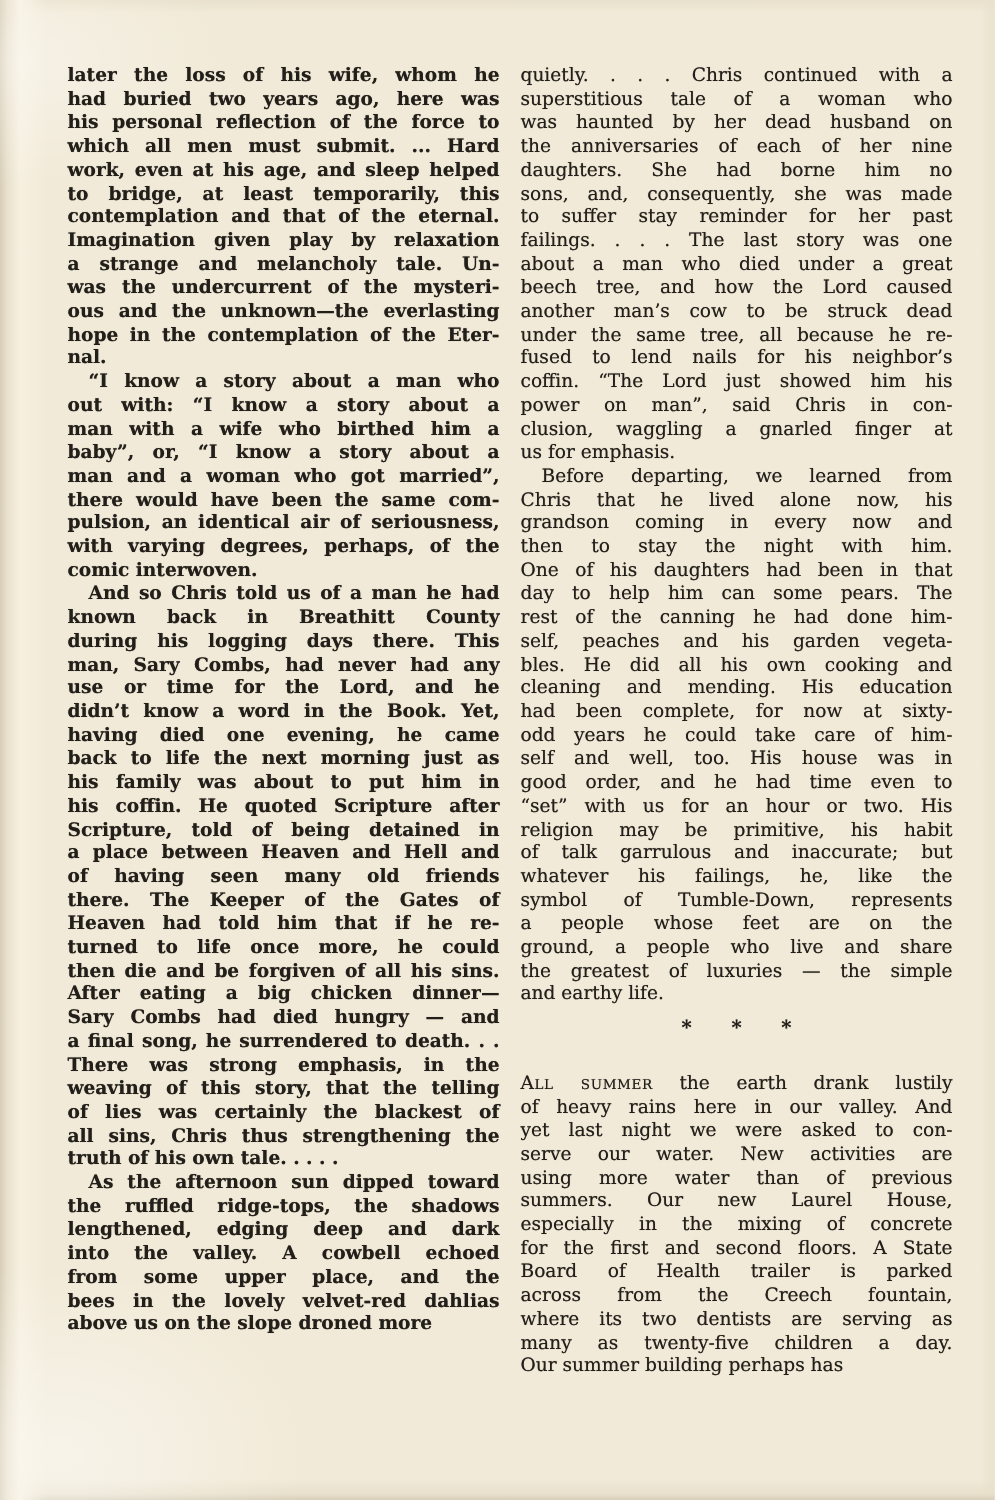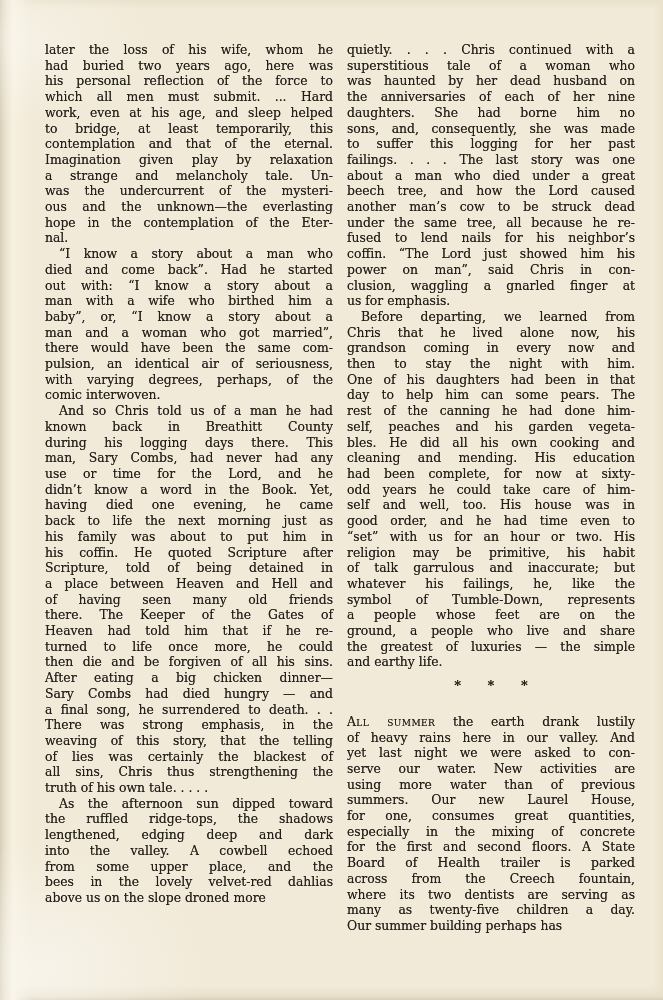--- a/index.html
+++ b/index.html
@@ -24,21 +24,21 @@
   .col {
     position: absolute;
     top: 42px;
     font-family: "DejaVu Serif", "Liberation Serif", serif;
     font-size: 12.4px;
     line-height: 15.7px;
     color: #221e19;
     text-shadow: 0 0 0.45px rgba(34,30,25,0.65);
     -webkit-font-smoothing: antialiased;
   }
-  .col.left  { left: 45px;  width: 288px; }
+  .col.left  { left: 45px;  width: 288px; font-weight: bold; }
   .col.right { left: 347px; width: 288px; }
   .line {
     text-align: justify;
     text-align-last: justify;
     white-space: normal;
   }
   .line.last { text-align-last: left; }
   .line.indent { text-indent: 14px; }
   .lead { font-variant: small-caps; letter-spacing: 0.4px; }
   .separator {
@@ -64,21 +64,20 @@
       <div class="line">work, even at his age, and sleep helped</div>
       <div class="line">to bridge, at least temporarily, this</div>
       <div class="line">contemplation and that of the eternal.</div>
       <div class="line">Imagination given play by relaxation</div>
       <div class="line">a strange and melancholy tale. Un-</div>
       <div class="line">was the undercurrent of the mysteri-</div>
       <div class="line">ous and the unknown—the everlasting</div>
       <div class="line">hope in the contemplation of the Eter-</div>
       <div class="line last">nal.</div>
       <div class="line indent">“I know a story about a man who</div>
-      <div class="line">died and come back”. Had he started</div>
       <div class="line">out with: “I know a story about a</div>
       <div class="line">man with a wife who birthed him a</div>
       <div class="line">baby”, or, “I know a story about a</div>
       <div class="line">man and a woman who got married”,</div>
       <div class="line">there would have been the same com-</div>
       <div class="line">pulsion, an identical air of seriousness,</div>
       <div class="line">with varying degrees, perhaps, of the</div>
       <div class="line last">comic interwoven.</div>
       <div class="line indent">And so Chris told us of a man he had</div>
       <div class="line">known back in Breathitt County</div>
@@ -113,21 +112,21 @@
       <div class="line">bees in the lovely velvet-red dahlias</div>
       <div class="line last">above us on the slope droned more</div>
     </div>
   <div class="col right" id="right-col">
       <div class="line">quietly. . . . Chris continued with a</div>
       <div class="line">superstitious tale of a woman who</div>
       <div class="line">was haunted by her dead husband on</div>
       <div class="line">the anniversaries of each of her nine</div>
       <div class="line">daughters. She had borne him no</div>
       <div class="line">sons, and, consequently, she was made</div>
-      <div class="line">to suffer this logging for her past</div>
+      <div class="line">to suffer stay reminder for her past</div>
       <div class="line">failings. . . . The last story was one</div>
       <div class="line">about a man who died under a great</div>
       <div class="line">beech tree, and how the Lord caused</div>
       <div class="line">another man’s cow to be struck dead</div>
       <div class="line">under the same tree, all because he re-</div>
       <div class="line">fused to lend nails for his neighbor’s</div>
       <div class="line">coffin. “The Lord just showed him his</div>
       <div class="line">power on man”, said Chris in con-</div>
       <div class="line">clusion, waggling a gnarled finger at</div>
       <div class="line last">us for emphasis.</div>
@@ -154,21 +153,20 @@
       <div class="line">ground, a people who live and share</div>
       <div class="line">the greatest of luxuries — the simple</div>
       <div class="line last">and earthy life.</div>
       <div class="separator">* * *</div>
       <div class="line"><span class="lead">All summer</span> the earth drank lustily</div>
       <div class="line">of heavy rains here in our valley. And</div>
       <div class="line">yet last night we were asked to con-</div>
       <div class="line">serve our water. New activities are</div>
       <div class="line">using more water than of previous</div>
       <div class="line">summers. Our new Laurel House,</div>
-      <div class="line">for one, consumes great quantities,</div>
       <div class="line">especially in the mixing of concrete</div>
       <div class="line">for the first and second floors. A State</div>
       <div class="line">Board of Health trailer is parked</div>
       <div class="line">across from the Creech fountain,</div>
       <div class="line">where its two dentists are serving as</div>
       <div class="line">many as twenty-five children a day.</div>
       <div class="line last">Our summer building perhaps has</div>
     </div>
 </div>
 

